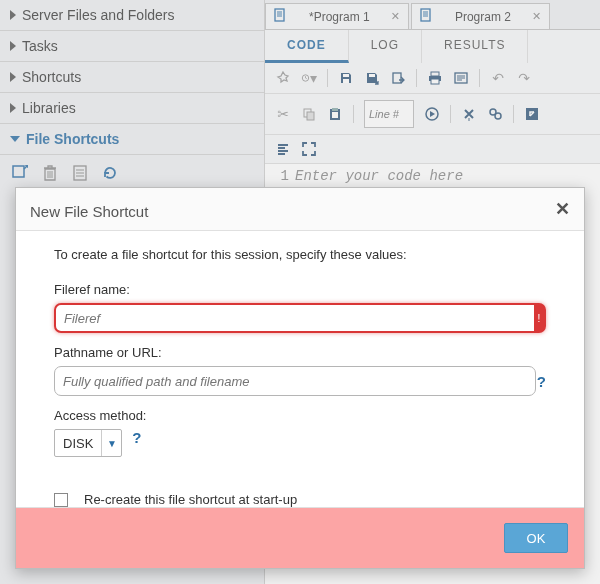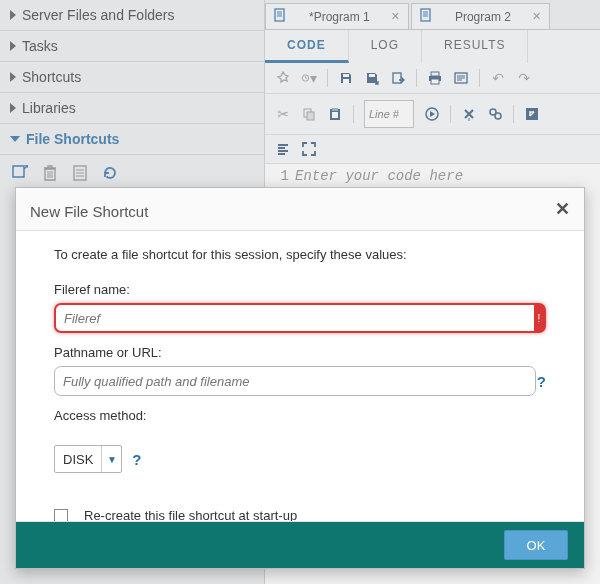--- a/index.html
+++ b/index.html
@@ -217,43 +217,43 @@
   .select-box .drop {
     width: 20px;
     border-left: 1px solid #ccc;
     display: flex;
     align-items: center;
     justify-content: center;
     color: #2b6ea5;
     cursor: pointer;
     font-size: 10px;
   }
-  .access-row { display: flex; align-items: center; gap: 10px; margin-bottom: 12px; margin-top: 16px; }
+  .access-row { display: flex; align-items: flex-start; gap: 10px; margin-bottom: 12px; }
   .checkbox-row {
     display: flex;
     align-items: flex-start;
     gap: 16px;
     margin-top: 16px;
   }
   .chk {
     width: 14px;
     height: 14px;
     border: 1px solid #888;
     margin-top: 2px;
     cursor: pointer;
   }
   .chk-text { font-size: 13px; color: #333; line-height: 1.4; }
   .chk-sub { font-size: 13px; color: #333; }
   .dlg-footer {
     border-top: 1px solid #e0e0e0;
-    padding: 8px 16px;
+    padding: 15px 16px;
     display: flex;
     justify-content: flex-end;
     gap: 10px;
-    background: #0f766e;
+    background: #fca5a5;
   }
   .btn {
     min-width: 64px;
     height: 30px;
     border: 1px solid #b5b5b5;
     background: #fff;
     font-size: 13px;
     cursor: pointer;
     border-radius: 2px;
   }

